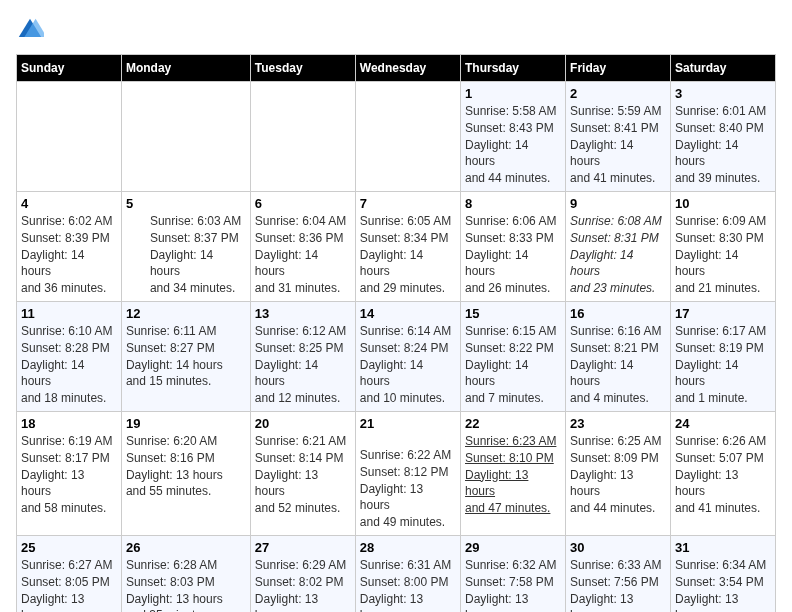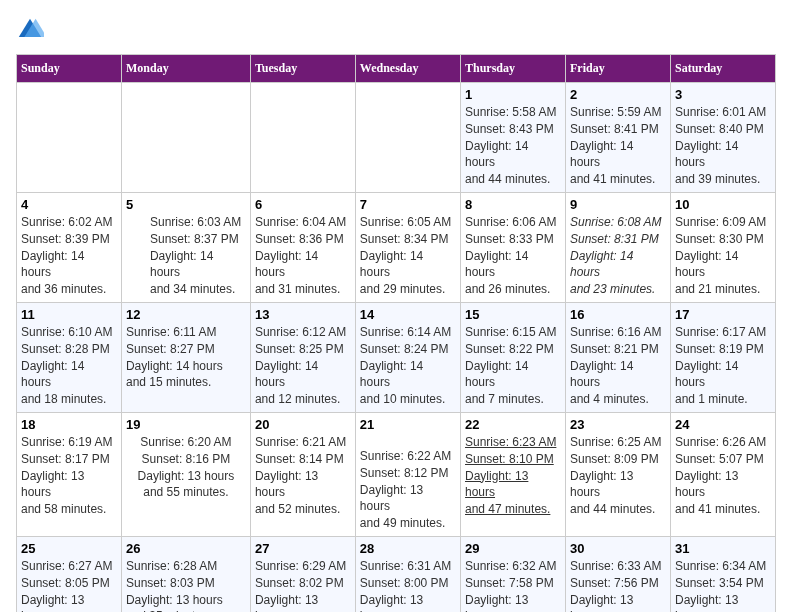--- a/index.html
+++ b/index.html
@@ -46,23 +46,22 @@
       font-size: 16px;
       font-weight: normal;
       color: #444;
     }
     table {
       width: 100%;
       border-collapse: collapse;
       font-size: 11px;
     }
     thead tr {
-      background-color: #701a75;
+      background-color: #000000;
       color: #fff;
-      font-family: Liberation Serif, serif;
     }
     thead th {
       padding: 6px 4px;
       text-align: left;
       font-weight: bold;
       font-size: 12px;
       border: 1px solid #ccc;
     }
     tbody tr {
       border: 1px solid #ccc;
@@ -258,21 +257,21 @@
       <tr>
         <td>
           <span class="day-num">18</span>
           <div class="day-info" style="white-space: pre-line;">Sunrise: 6:19 AM
 Sunset: 8:17 PM
 Daylight: 13 hours
 and 58 minutes.</div>
         </td>
         <td>
           <span class="day-num">19</span>
-          <div class="day-info" style="white-space: pre-line; text-align: center;">Sunrise: 6:20 AM
+          <div class="day-info" style="white-space: pre-line;">Sunrise: 6:20 AM
 Sunset: 8:16 PM
 Daylight: 13 hours
 and 55 minutes.</div>
         </td>
         <td>
           <span class="day-num">20</span>
           <div class="day-info" style="white-space: pre-line;">Sunrise: 6:21 AM
 Sunset: 8:14 PM
 Daylight: 13 hours
 and 52 minutes.</div>

